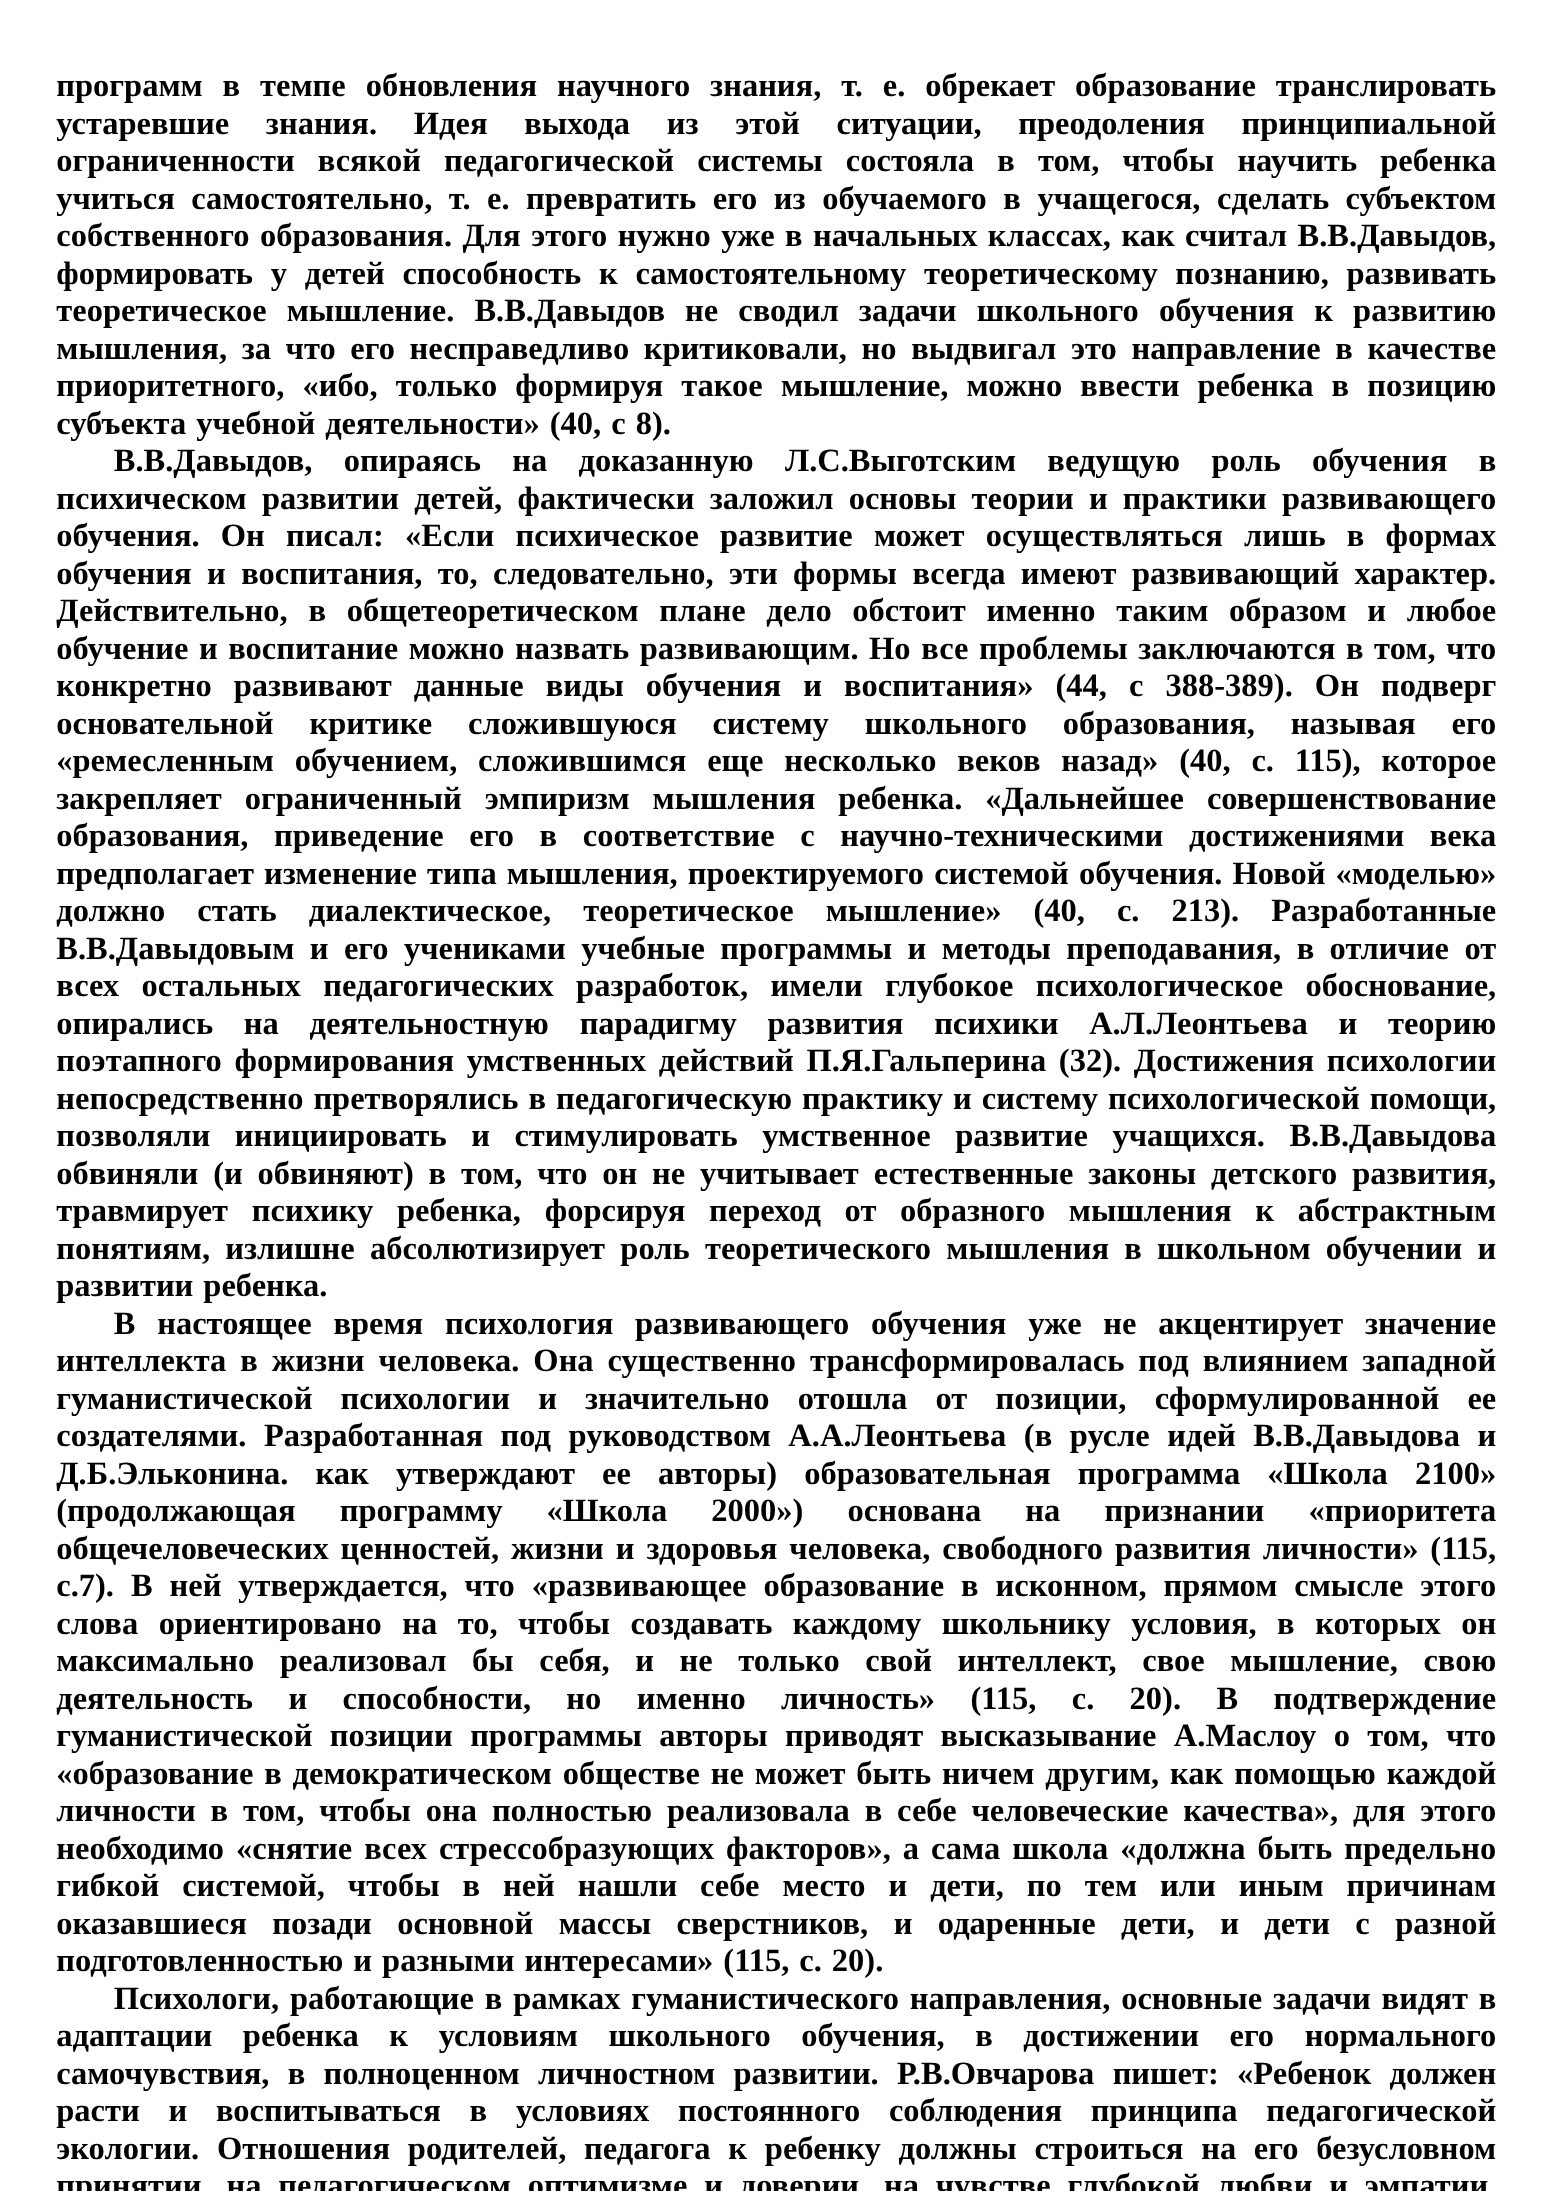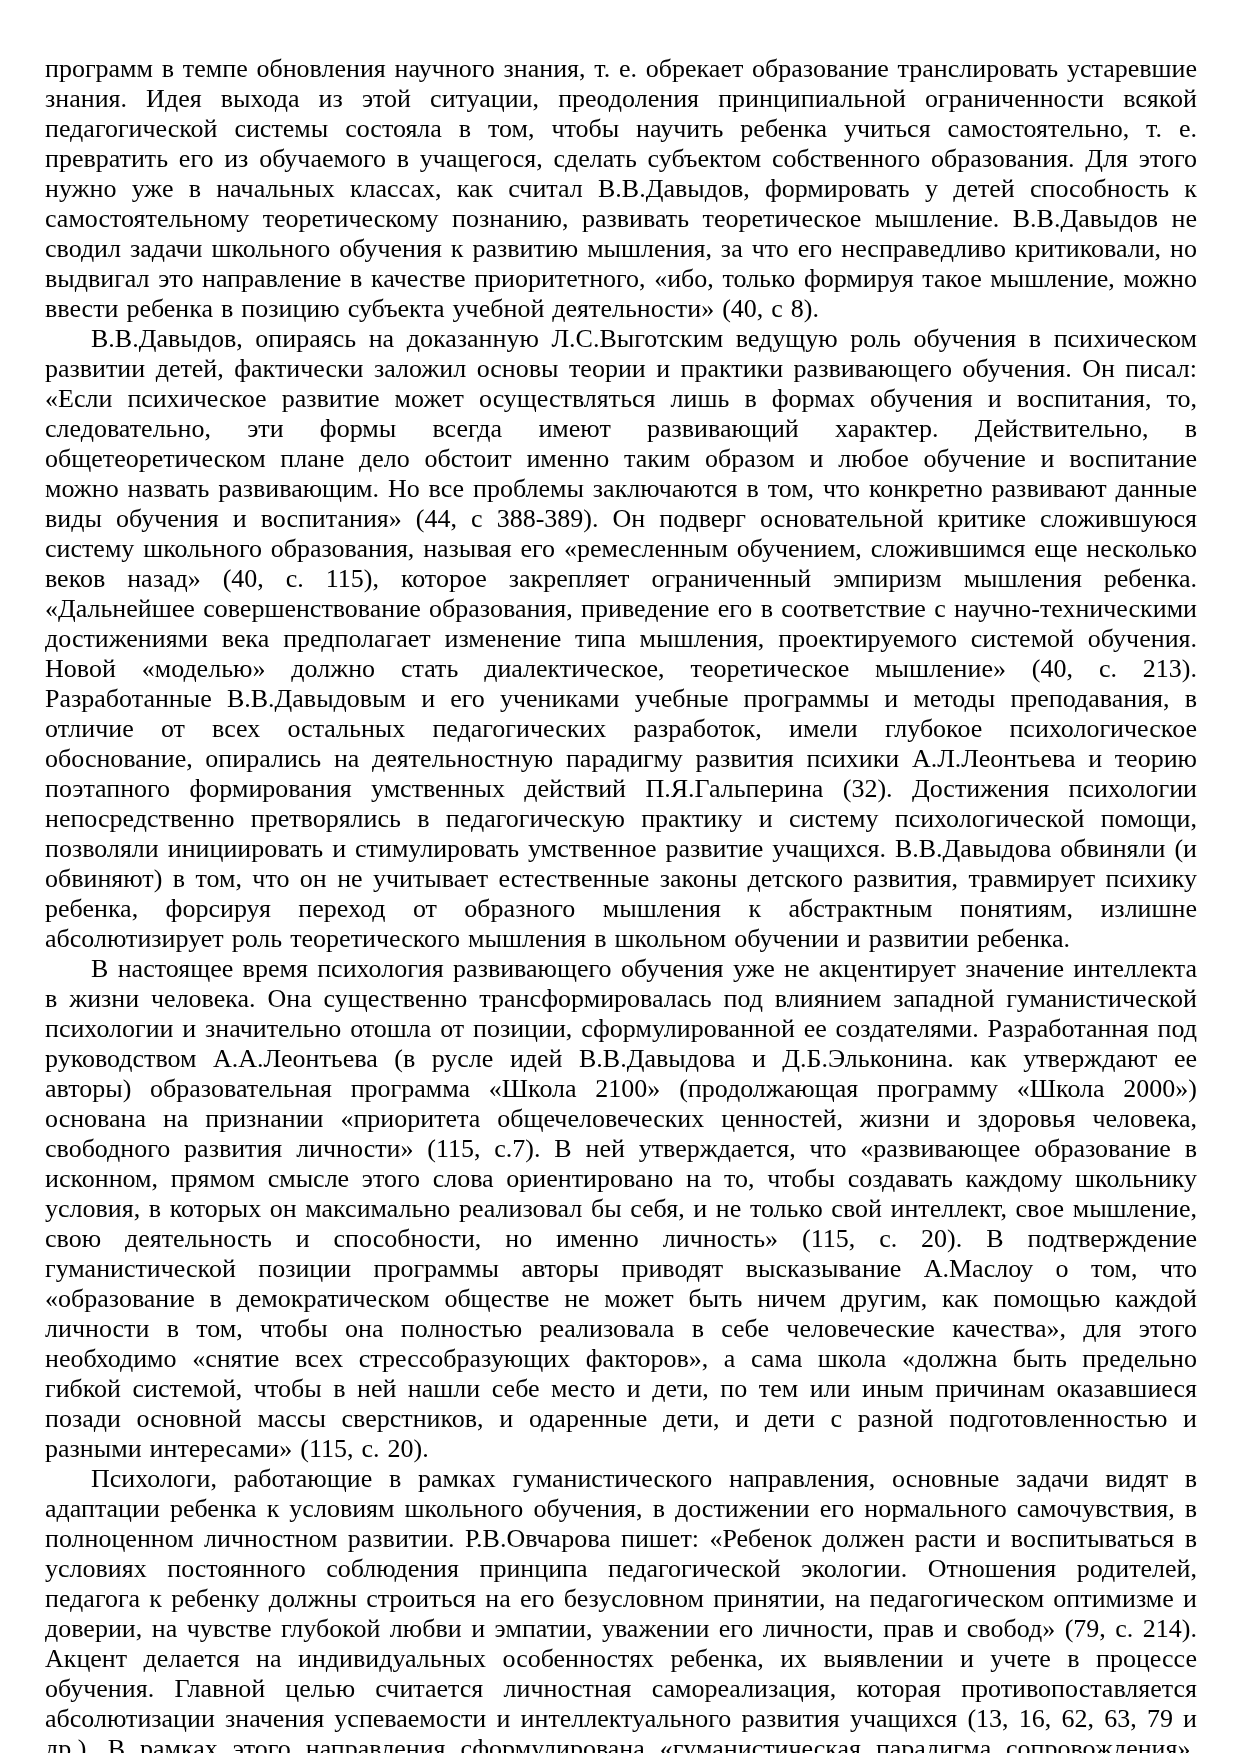--- a/index.html
+++ b/index.html
@@ -22,20 +22,21 @@
   .para {
     margin: 0;
     padding: 0;
     font-family: "Liberation Serif", "DejaVu Serif", serif;
     font-size: 26px;
     line-height: 30px;
     color: #000000;
     text-align: justify;
     text-indent: 46px;
     word-spacing: 1.5px;
+    font-weight: bold;
   }
   .para.continuation {
     text-indent: 0;
   }
 </style>
 </head>
 <body>
 
 <div class="page">
   <div class="text-block">

